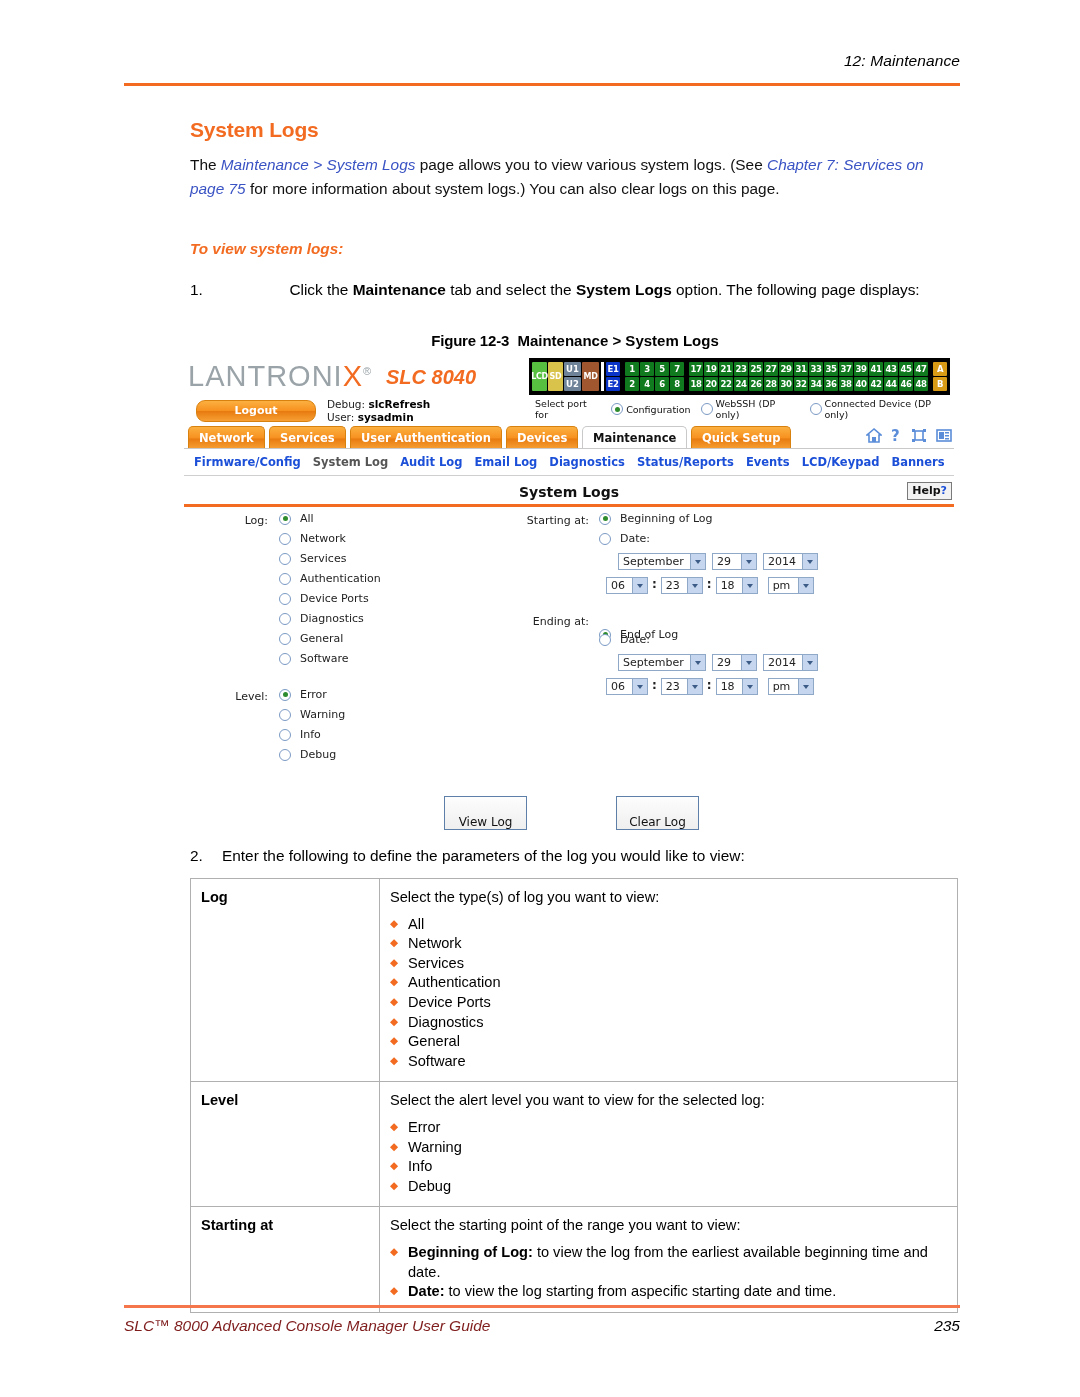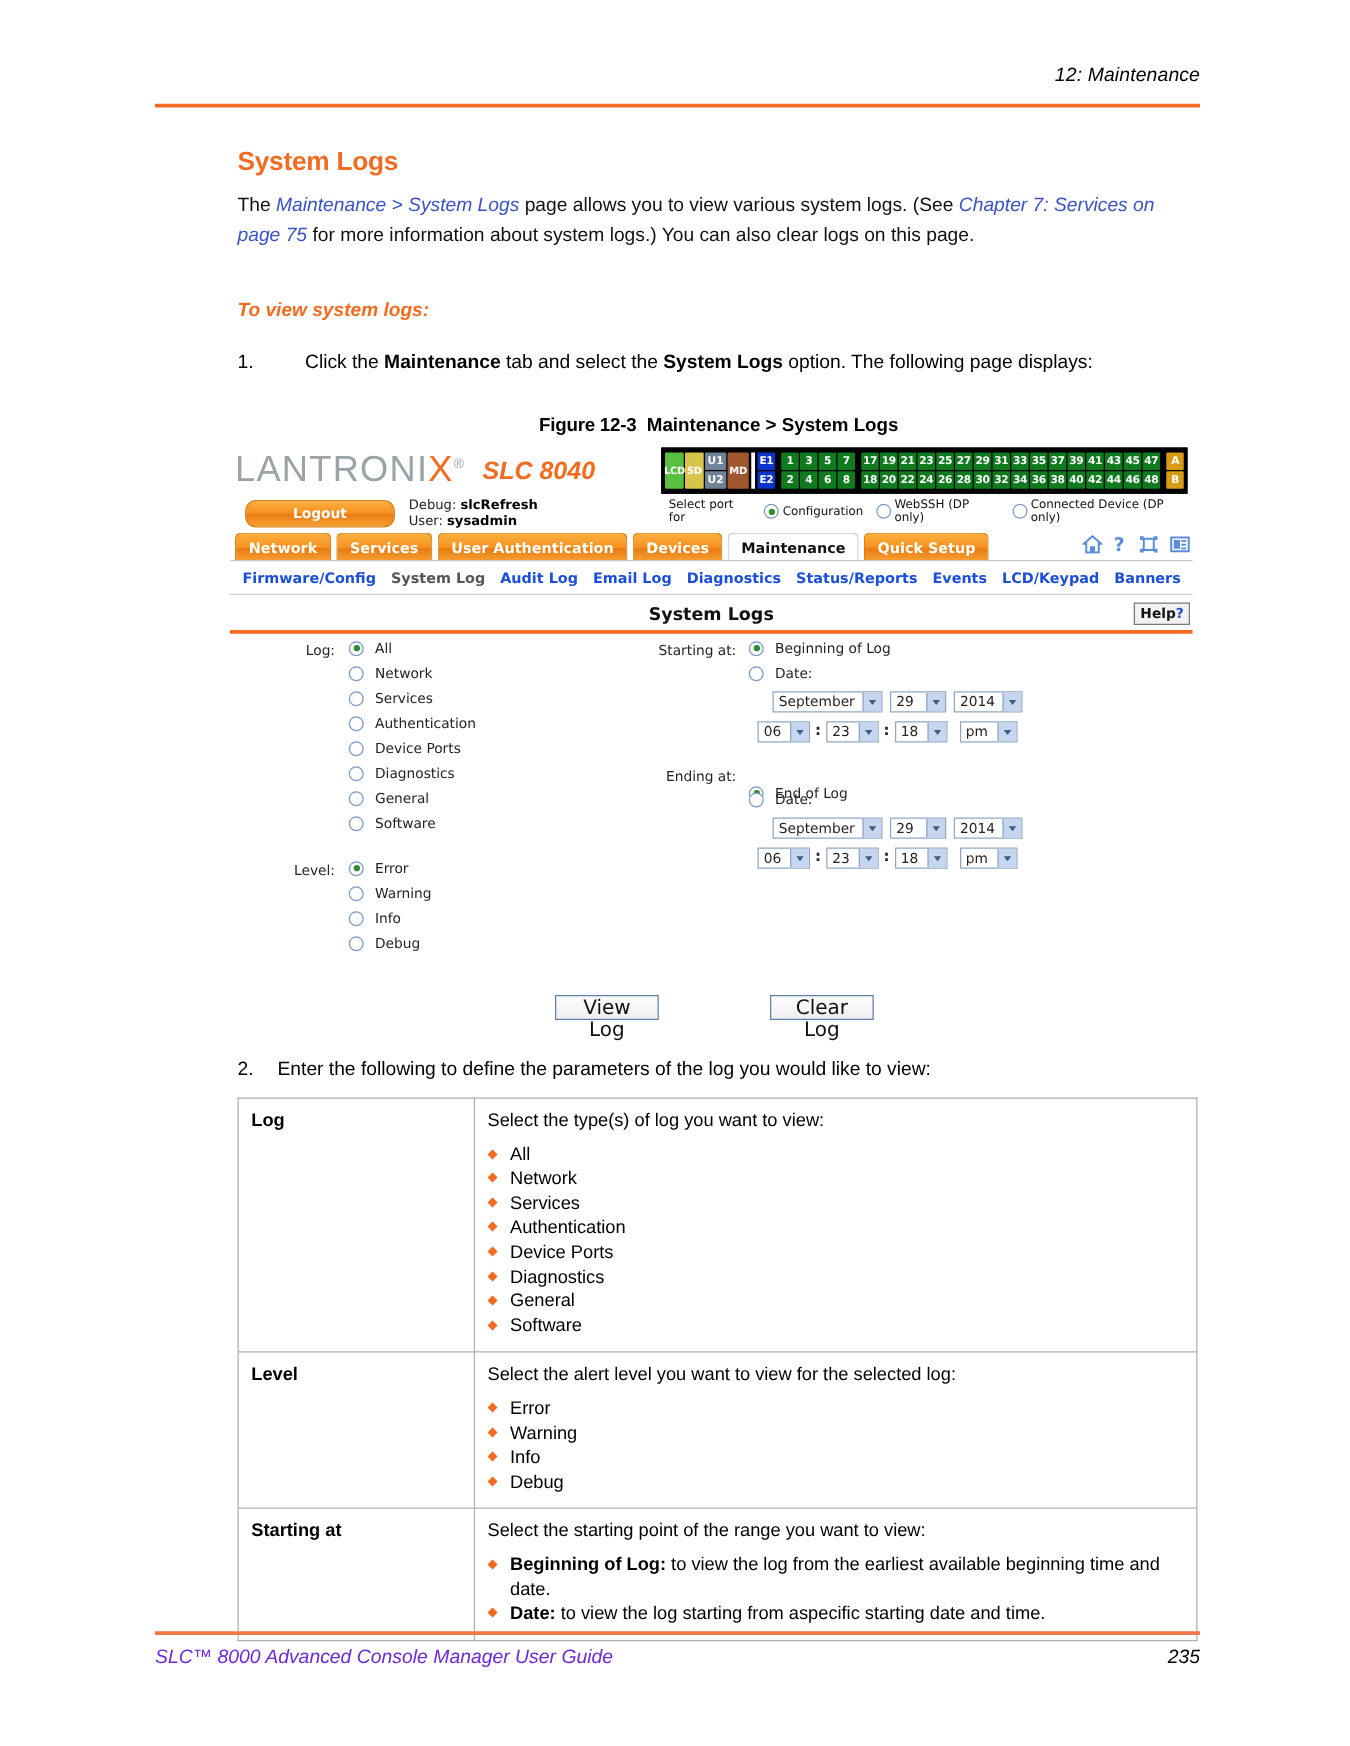--- a/index.html
+++ b/index.html
@@ -73,21 +73,21 @@
   }
   .step1 {
     position: absolute;
     left: 190px;
     top: 279px;
     width: 775px;
     font-size: 15.4px;
     line-height: 22px;
   }
   .step1 .num { position: absolute; left: 0; }
-  .step1 .txt { display: block; margin-left: 54px; }
+  .step1 .txt { display: block; margin-left: 54px; text-align: center; }
   .step2 {
     position: absolute;
     left: 190px;
     top: 845px;
     width: 775px;
     font-size: 15.4px;
     line-height: 22px;
   }
   .step2 .num { position: absolute; left: 0; }
   .step2 .txt { display: block; margin-left: 32px; }
@@ -286,21 +286,21 @@
     border-right: 3.5px solid transparent;
     border-top: 4px solid #3C5B86;
   }
   .daterow { position: absolute; display: flex; align-items: center; gap: 6px; margin-left: 12px; }
   .timerow { position: absolute; display: flex; align-items: flex-start; gap: 4px; }
   .colon { font-size: 12px; font-weight: bold; color: #222; }
 
   
   .btn {
     position: absolute; height: 20px; line-height: 18px;
-    padding: 0 9px; font-size: 16px; color: #111;
+    padding: 16px 9px; font-size: 12px; color: #111;
     background: linear-gradient(180deg,#FDFDFD 0%,#EFEFEF 100%);
     border: 1px solid #5E7FA8; box-sizing: border-box;
     font-family: "DejaVu Sans", sans-serif;
     text-align: center;
   }
 
   
   .ptable {
     position: absolute; left: 190px; top: 878px;
     width: 768px;
@@ -321,21 +321,21 @@
     color: #F26B21; font-size: 10.5px;
   }
 
   
   .rule-bottom {
     position: absolute; left: 124px; top: 1305px;
     width: 836px; height: 2.5px; background: #F4764A;
   }
   .footer-left {
     position: absolute; left: 124px; top: 1317px;
-    font-style: italic; font-size: 15.5px; color: #6d28d9;
+    font-style: italic; font-size: 15.5px; color: #7f1d1d;
   }
   .footer-right {
     position: absolute; left: 124px; top: 1317px; width: 836px;
     text-align: right; font-style: italic; font-size: 15.5px; color: #000;
   }
 </style>
 </head>
 <body>
 
 <div class="page-header">

